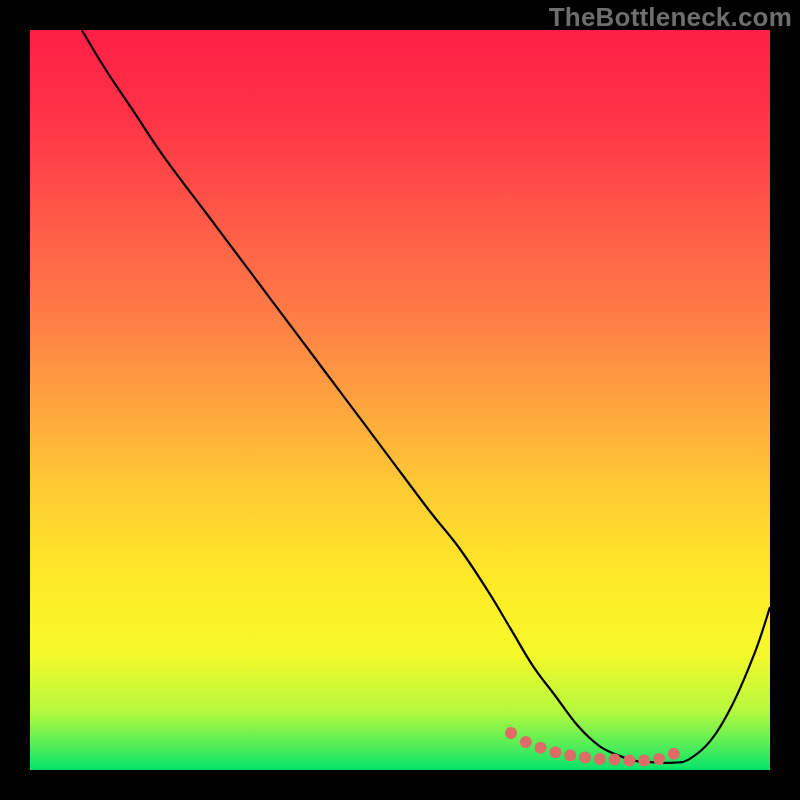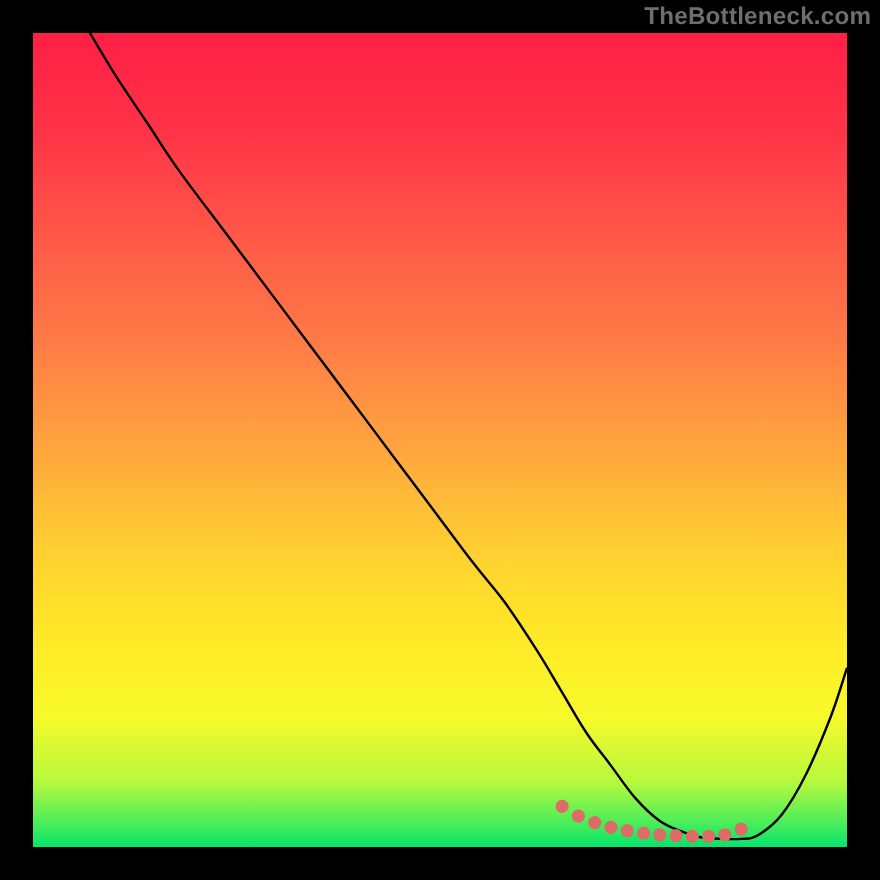--- a/index.html
+++ b/index.html
@@ -15,21 +15,21 @@
     width: 800px;
     height: 800px;
     background: #000;
   }
   .watermark {
     position: absolute;
     top: 2px;
     right: 8px;
     color: #6e6e6e;
     font-family: Arial, Helvetica, sans-serif;
-    font-size: 22px;
+    font-size: 26px;
     font-weight: 600;
     letter-spacing: 0.2px;
   }
   .plot {
     position: absolute;
     left: 30px;
     top: 30px;
     width: 740px;
     height: 740px;
     background: #000;

